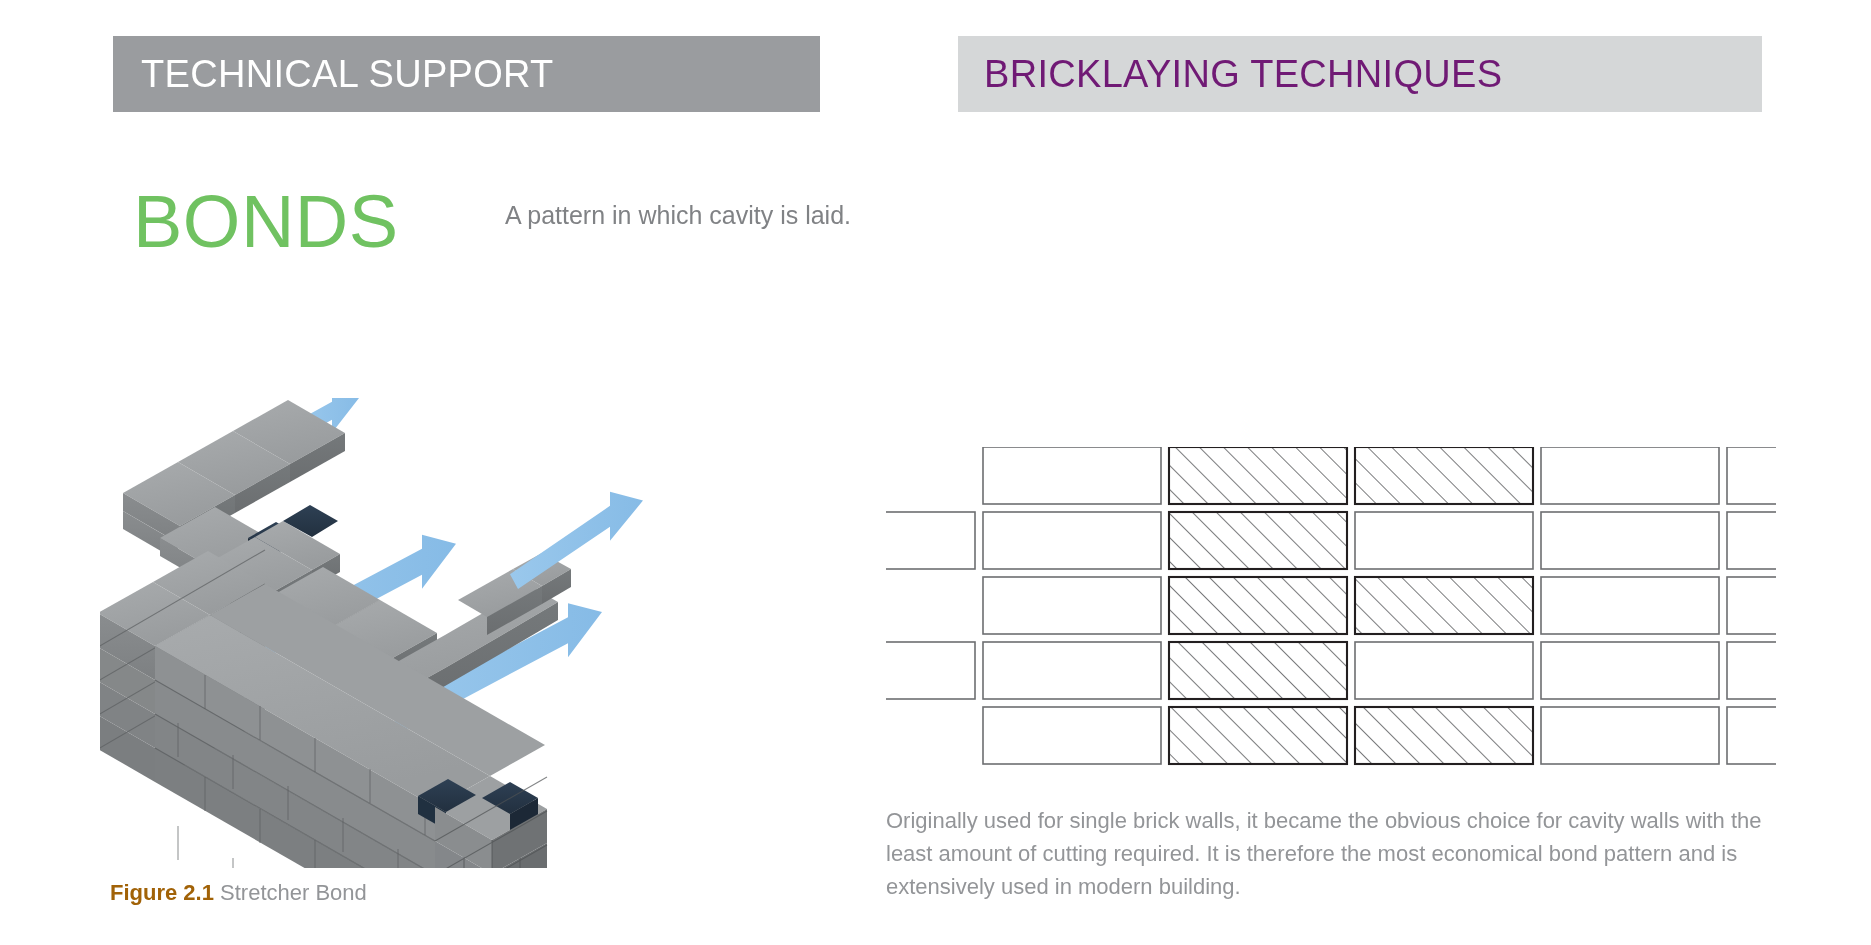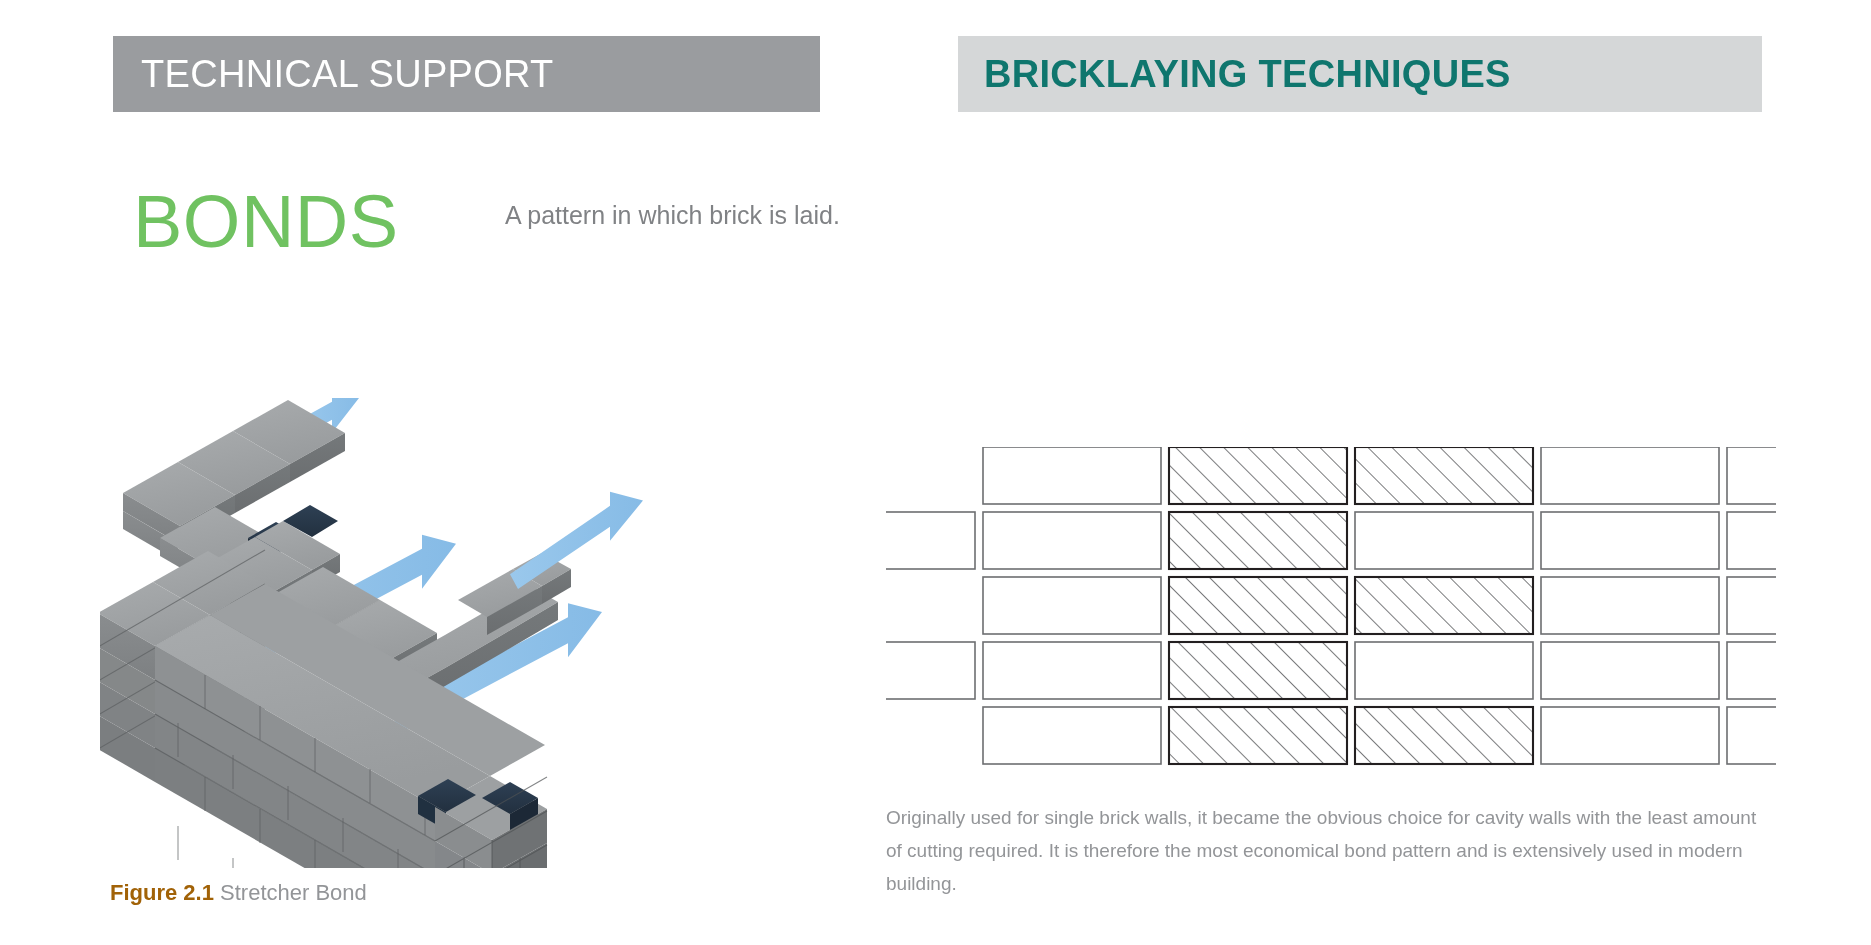--- a/index.html
+++ b/index.html
@@ -38,21 +38,21 @@
     padding-left: 26px;
   }
   .header-text {
     font-size: 38px;
     font-weight: 400;
     letter-spacing: 0.3px;
     white-space: nowrap;
     line-height: 1;
   }
   .header-text.light { color: #ffffff; }
-  .header-text.green { color: #0f766e; font-weight: bold; }
+  .header-text.green { color: #701a75; }
 
   
   .title-block {
     position: absolute;
     left: 113px;
     top: 185px;
     margin-left: 20px;
   }
   .page-title {
     font-size: 74px;
@@ -106,41 +106,41 @@
     overflow: hidden;
   }
   .bond-diagram svg { display: block; }
 
   
   .body-paragraph {
     position: absolute;
     left: 886px;
     top: 782px;
     width: 888px;
-    font-size: 19px;
+    font-size: 22px;
     color: #939598;
     line-height: 33px;
   }
 </style>
 </head>
 <body>
 
 <div class="header-bar left">
   <span class="header-text light">TECHNICAL SUPPORT</span>
 </div>
 
 <div class="header-bar right">
   <span class="header-text green">BRICKLAYING TECHNIQUES</span>
 </div>
 
 <div class="title-block">
   <div class="page-title">BONDS</div>
 </div>
 
-<div class="subtitle">A pattern in which brick is laid.</div>
+<div class="subtitle">A pattern in which cavity is laid.</div>
 
 <div class="figure-left">
   <svg viewBox="0 0 560 470" xmlns="http://www.w3.org/2000/svg">
     <defs>
       <linearGradient id="topFace" x1="0" y1="0" x2="0.4" y2="1">
         <stop offset="0%" stop-color="#a8abad"></stop>
         <stop offset="100%" stop-color="#999c9e"></stop>
       </linearGradient>
       <linearGradient id="leftFace" x1="0" y1="0" x2="0" y2="1">
         <stop offset="0%" stop-color="#8a8d8f"></stop>

